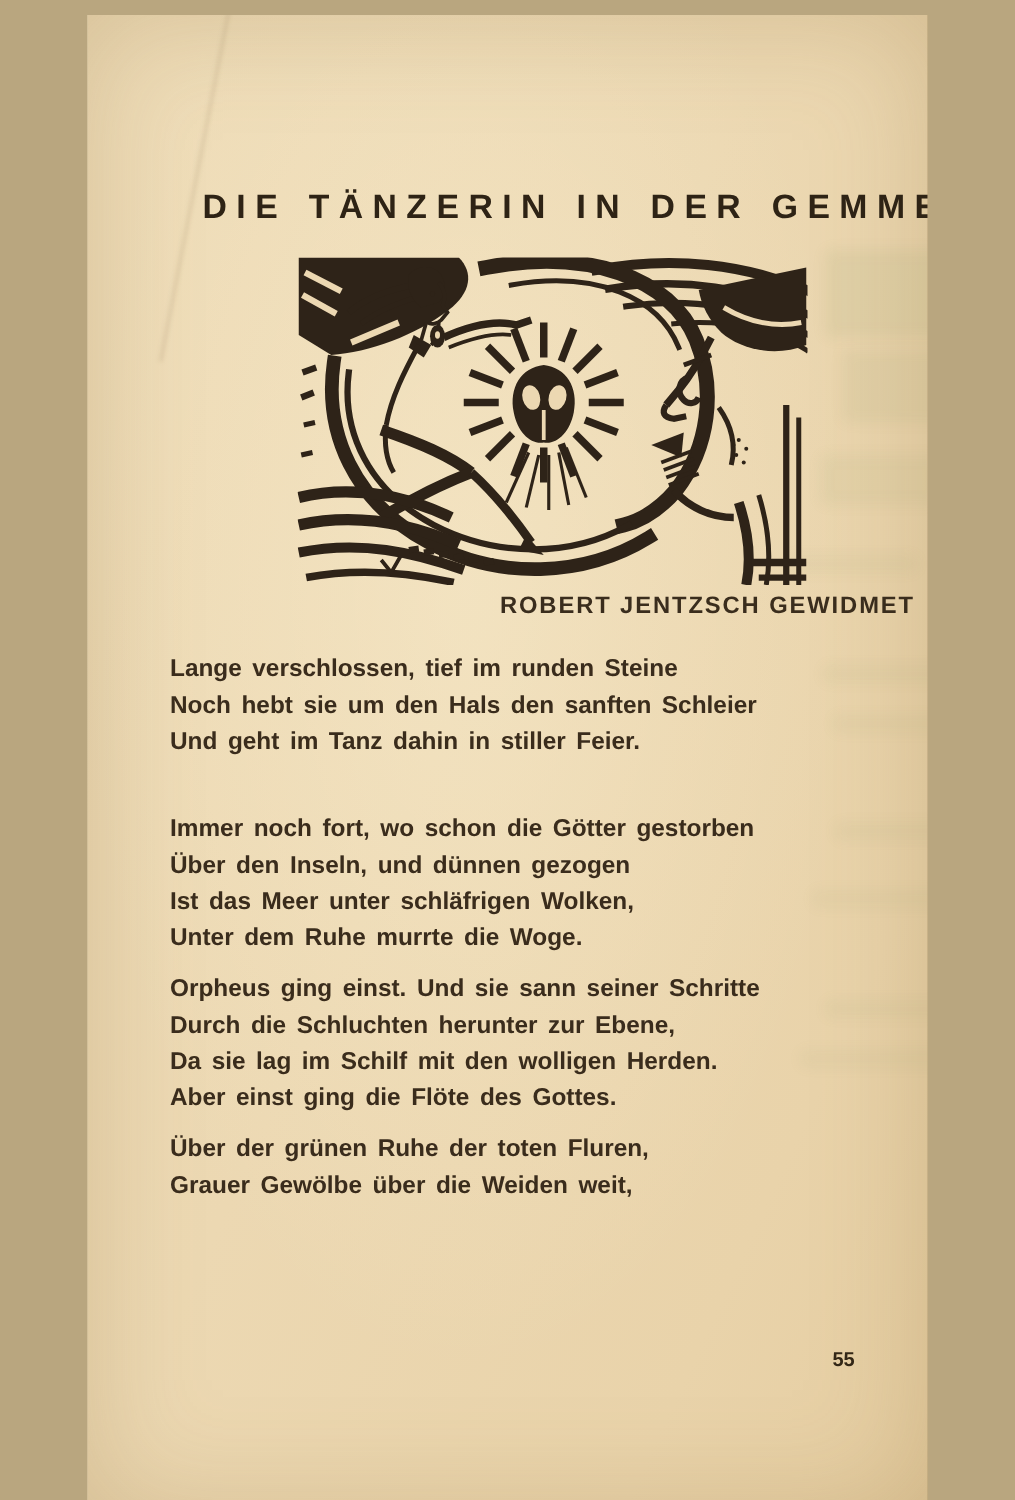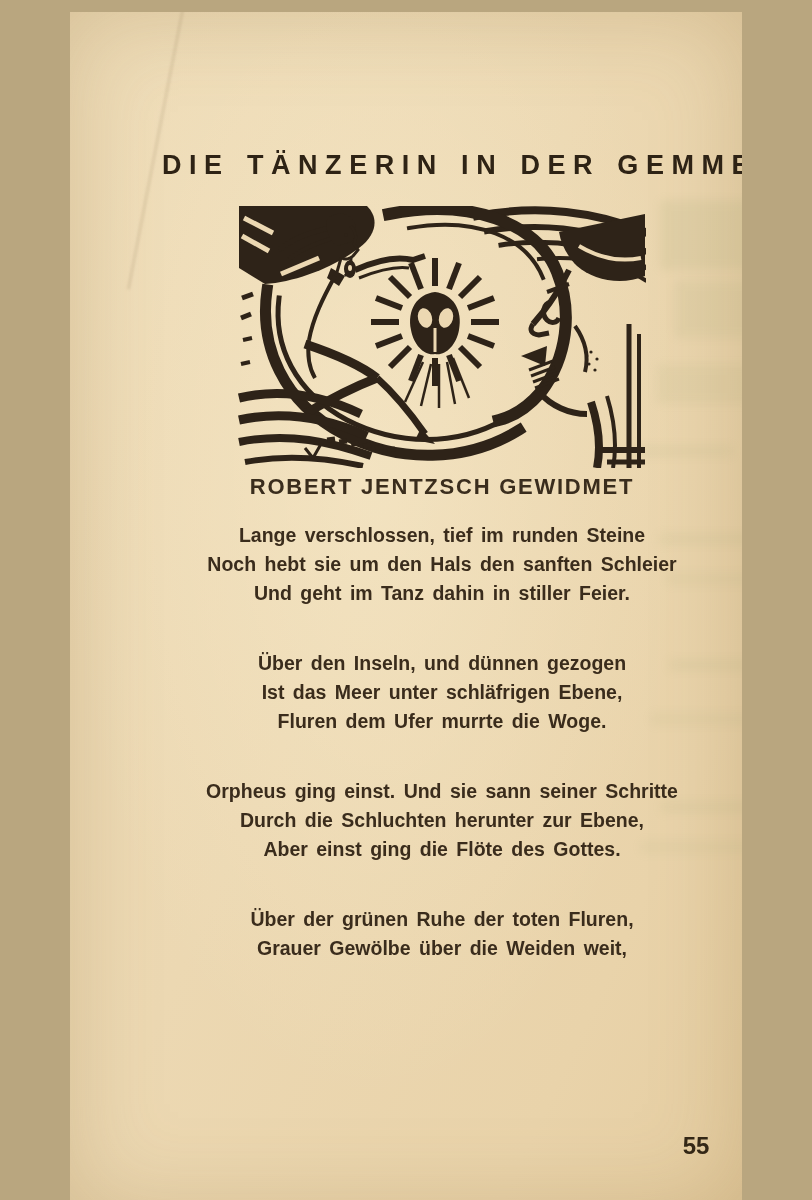--- a/index.html
+++ b/index.html
@@ -27,37 +27,37 @@
     position:absolute;top:138px;left:92px;width:560px;
     text-align:center;font-weight:bold;font-size:27px;
     letter-spacing:.28em;word-spacing:.08em;color:#2e2315;
     white-space:nowrap;
   }
   .artwork{
     position:absolute;top:194px;left:168px;width:408px;height:262px;
   }
   .artwork svg{display:block;width:100%;height:100%;}
   .dedication{
-    position:absolute;top:462px;left:92px;width:560px;
-    text-align:center;font-weight:bold;font-size:22px;
+    position:absolute;top:462px;left:102px;width:560px;
+    text-align:right;font-weight:bold;font-size:19px;
     letter-spacing:.08em;color:#3a2d1d;
   }
   .stanza{
     position:absolute;left:66px;width:612px;
-    text-align:center;font-weight:bold;font-size:19.5px;line-height:29px;
+    text-align:left;font-weight:bold;font-size:19.5px;line-height:29px;
     word-spacing:3px;color:#3a2c1c;
   }
   .stanza div{white-space:nowrap;}
   #stanza-1{top:509px;}
   #stanza-2{top:637px;}
   #stanza-3{top:765px;}
   #stanza-4{top:893px;}
   .page-number{
-    position:absolute;top:1120px;left:596px;width:60px;
-    text-align:center;font-weight:bold;font-size:24px;color:#332716;
+    position:absolute;top:1068px;left:596px;width:60px;
+    font-weight:bold;font-size:16px;color:#332716;
   }
 </style>
 </head>
 <body>
 
 <div class="page">
 
   <div class="crease"></div>
   <div class="ghost" style="top:188px;left:590px;width:110px;height:70px;opacity:.12;"></div>
   <div class="ghost" style="top:268px;left:604px;width:128px;height:58px;opacity:.10;"></div>
@@ -226,27 +226,29 @@
   </div>
 
   <div class="dedication">ROBERT JENTZSCH GEWIDMET</div>
 
   <div class="stanza" id="stanza-1">
     <div>Lange verschlossen, tief im runden Steine</div>
     <div>Noch hebt sie um den Hals den sanften Schleier</div>
     <div>Und geht im Tanz dahin in stiller Feier.</div>
   </div>
   <div class="stanza" id="stanza-2">
+    <div>Immer noch fort, wo schon die Götter gestorben</div>
     <div>Über den Inseln, und dünnen gezogen</div>
-    <div>Ist das Meer unter schläfrigen Ebene,</div>
-    <div>Fluren dem Ufer murrte die Woge.</div>
+    <div>Ist das Meer unter schläfrigen Wolken,</div>
+    <div>Unter dem Ruhe murrte die Woge.</div>
   </div>
   <div class="stanza" id="stanza-3">
     <div>Orpheus ging einst. Und sie sann seiner Schritte</div>
     <div>Durch die Schluchten herunter zur Ebene,</div>
+    <div>Da sie lag im Schilf mit den wolligen Herden.</div>
     <div>Aber einst ging die Flöte des Gottes.</div>
   </div>
   <div class="stanza" id="stanza-4">
     <div>Über der grünen Ruhe der toten Fluren,</div>
     <div>Grauer Gewölbe über die Weiden weit,</div>
   </div>
 
   <div class="page-number">55</div>
 
 </div>

